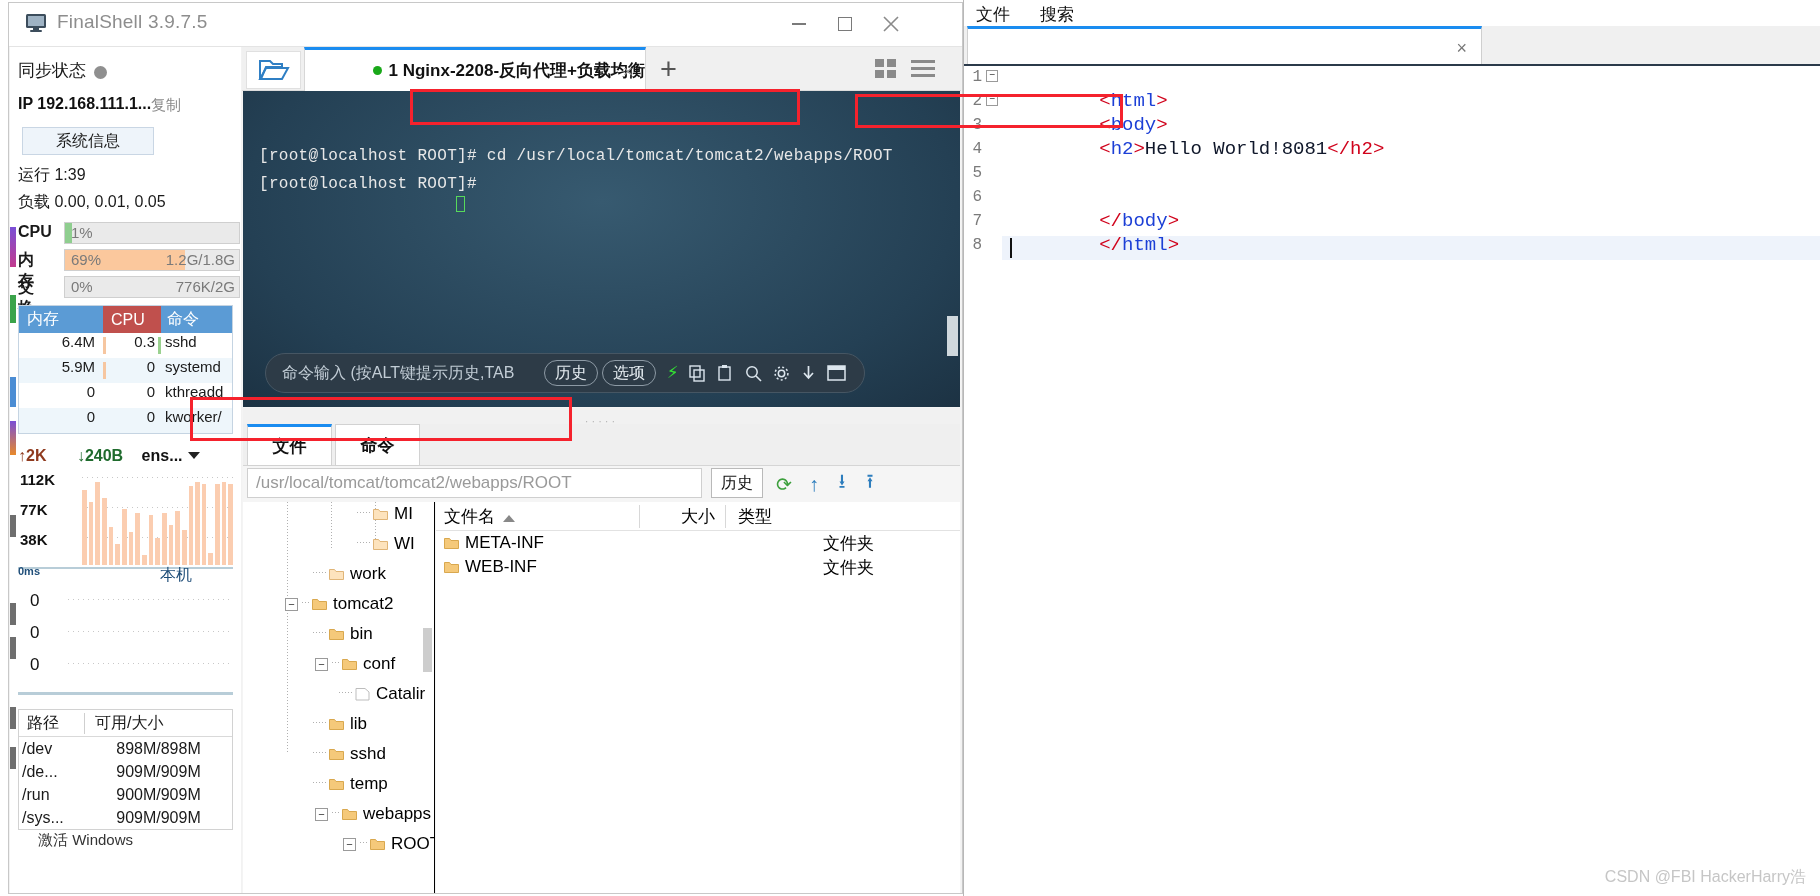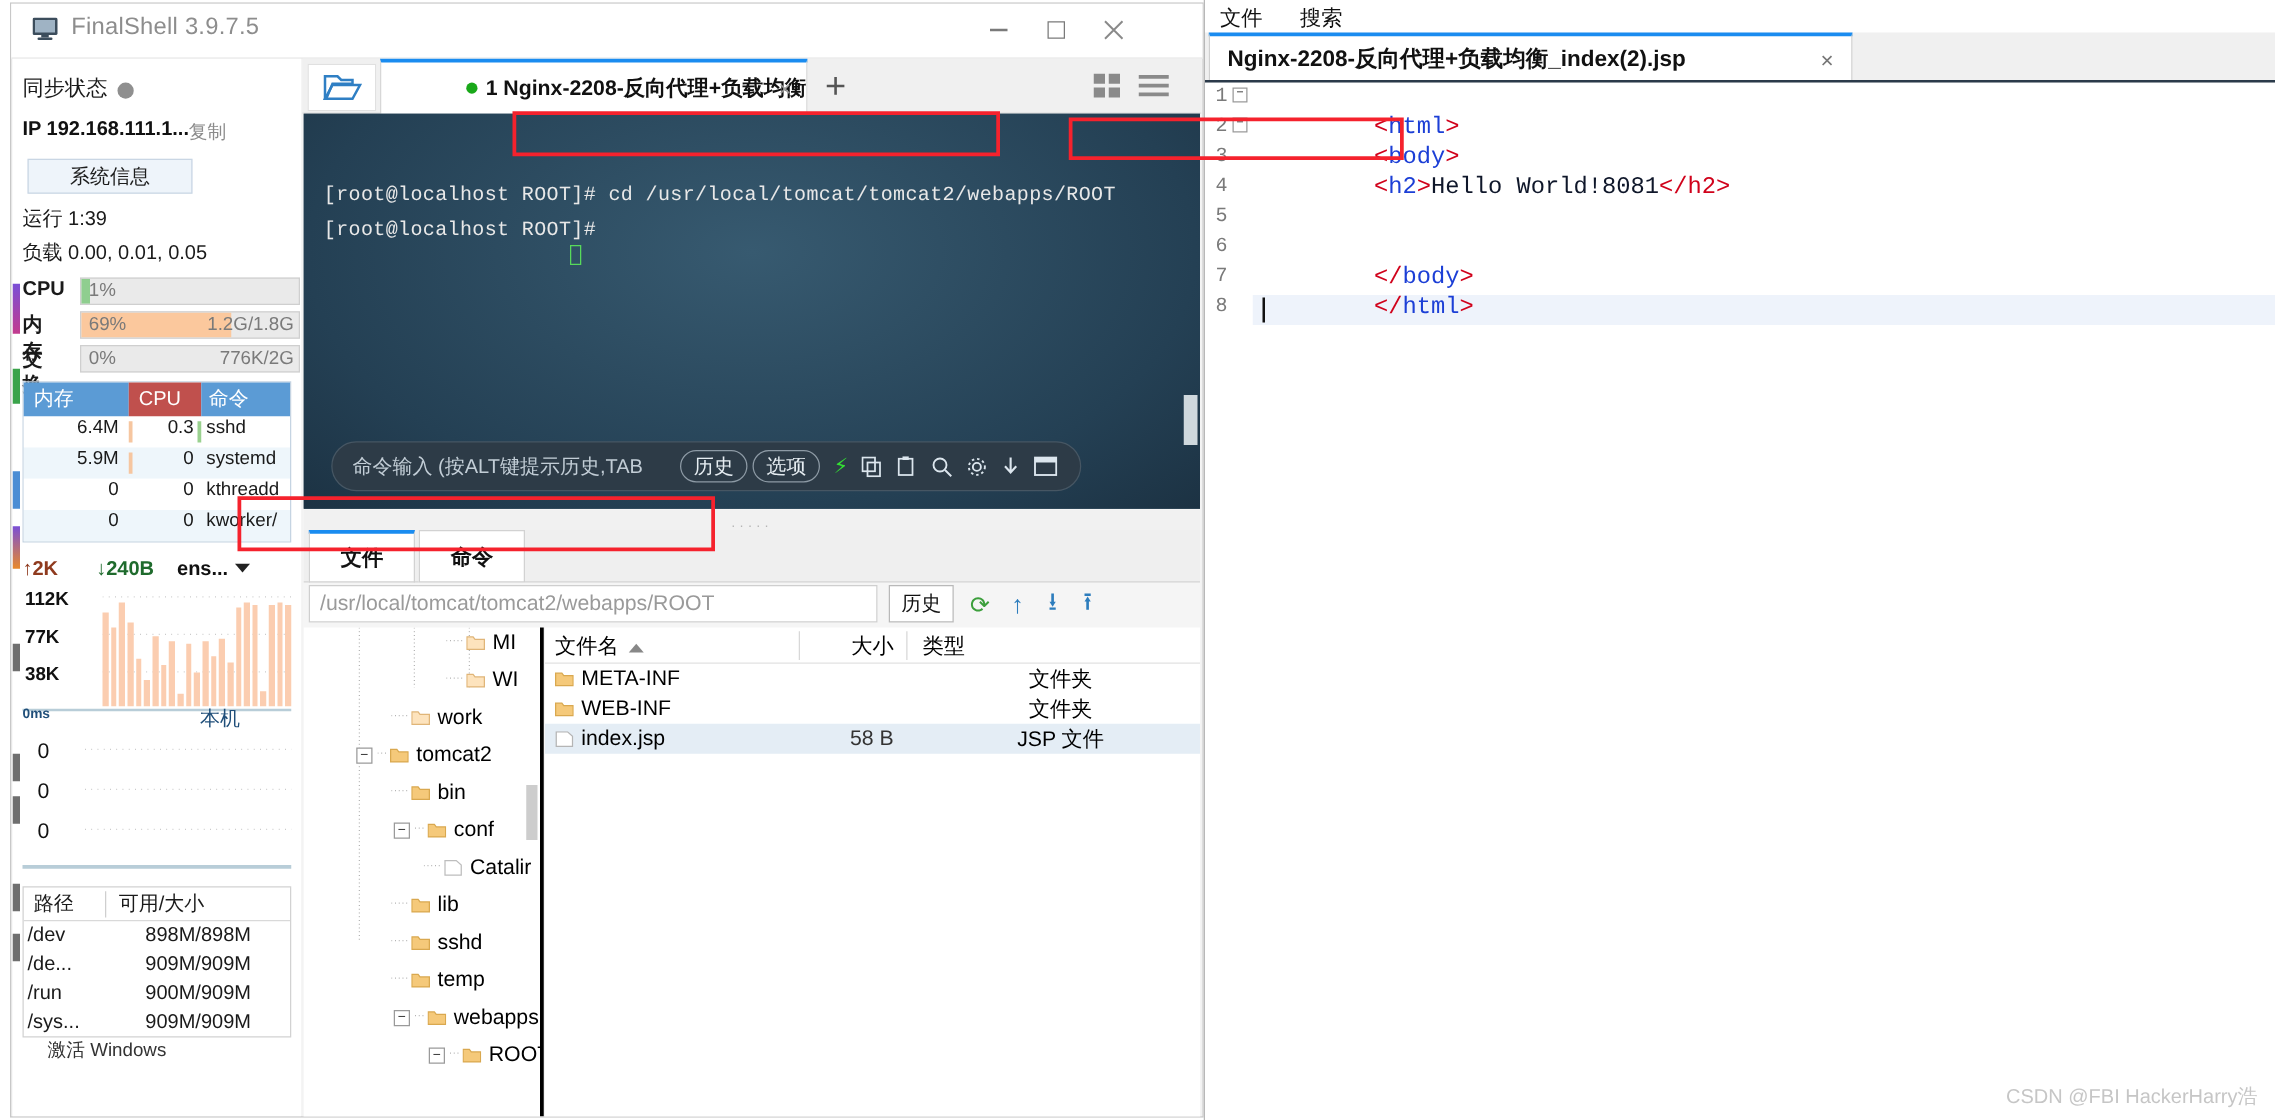--- a/index.html
+++ b/index.html
@@ -205,21 +205,21 @@
     font-size:16px; color:#111;
   }
   .fb-ic { position:absolute; top:7px; width:22px; height:22px; display:flex; align-items:center; justify-content:center; }
   #ic-refresh { left:530px; color:#3c9f3c; font-size:19px; }
   #ic-up { left:560px; color:#2d7dbd; font-size:20px; }
   #ic-dl { left:588px; color:#2d7dbd; font-size:20px; }
   #ic-ul { left:616px; color:#2d7dbd; font-size:20px; }
 
   #tree {
     position:absolute; left:0; top:78px; width:192px; bottom:0;
-    background:#fff; border-right:3px solid #000000; overflow:hidden;
+    background:#fff; border-right:1px solid #000000; overflow:hidden;
     font-size:17px;
   }
   .tnode { position:absolute; display:flex; align-items:center; white-space:nowrap; }
   .tnode .exp {
     width:13px; height:13px; border:1px solid #9a9a9a; background:#fff;
     display:flex; align-items:center; justify-content:center;
     font-size:11px; line-height:1; color:#333; margin-right:4px; flex:0 0 13px;
   }
   .folder-ic { width:15px; height:13px; margin-right:6px; flex:0 0 15px; }
   .dots-h { position:absolute; height:1px; background-image:linear-gradient(to right,#b0b0b0 1px,transparent 1px); background-size:3px 1px; }
@@ -680,43 +680,32 @@
           <div class="frow">
             <div class="f1">
               <svg class="folder-ic" viewBox="0 0 15 13">
                   <path d="M0.5 1.5 h5 l1.5 2 h7.5 v8 h-14 Z" fill="#f5c97a" stroke="#d9a84f" stroke-width="1"></path>
                 </svg>
               <span>WEB-INF</span>
             </div>
             <div class="f2"></div>
             <div class="f3">文件夹</div>
           </div>
-          <div class="frow sel">
-            <div class="f1">
-              <svg class="folder-ic" viewBox="0 0 15 13">
-                  <path d="M1 0.5 h9 l4 3.5 v8 h-13 Z" fill="#fff" stroke="#b5b5b5" stroke-width="1"></path>
-                </svg>
-              <span>index.jsp</span>
-            </div>
-            <div class="f2">58 B</div>
-            <div class="f3">JSP 文件</div>
-          </div>
         </div>
       </div>
     </div>
   </div>
 
   <div id="editor">
     <div id="ed-menu">
       <span id="ed-m1">文件</span>
       <span id="ed-m2">搜索</span>
     </div>
     <div id="ed-tabstrip">
       <div id="ed-tab">
-        <div id="ed-tab-label">Nginx-2208-反向代理+负载均衡_index(2).jsp</div>
         <div id="ed-tab-close">×</div>
       </div>
     </div>
 
     <div id="code">
       <div id="code-hl" style="top:168px; height:24px"></div>
       <div id="gutter">
         <div class="ln" style="top:0px">1</div>
         <div class="ln" style="top:24px">2</div>
         <div class="ln" style="top:48px">3</div>

